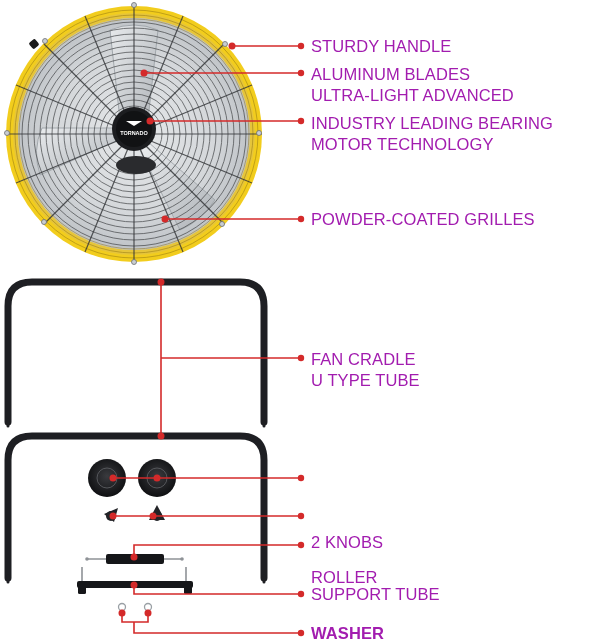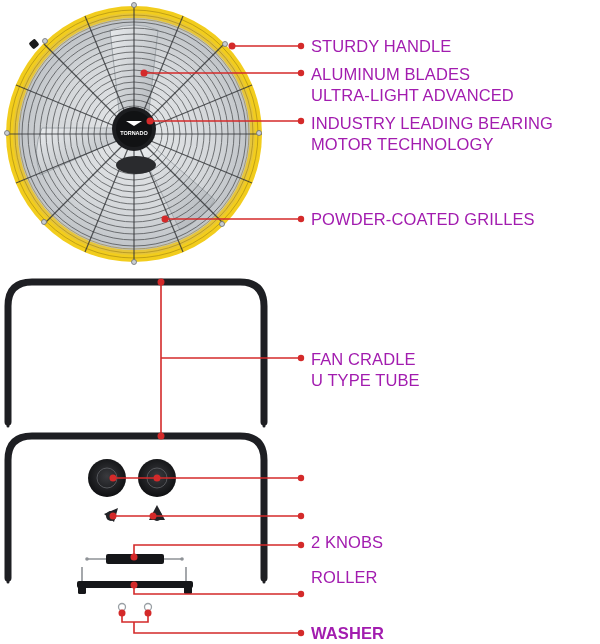--- a/index.html
+++ b/index.html
@@ -225,17 +225,20 @@
   <div class="label" style="top:349px;">
     <div>FAN CRADLE</div>
     <div>U TYPE TUBE</div>
   </div>
   <div class="label" style="top:506px;margin-top:26px;">
     <div>2 KNOBS</div>
   </div>
   <div class="label" style="top:535px;margin-top:32px;">
     <div>ROLLER</div>
   </div>
+  <div class="label" style="top:584px;">
+    <div>SUPPORT TUBE</div>
+  </div>
   <div class="label" style="top:623px;font-weight:bold;">
     <div>WASHER</div>
   </div>
 
 </div>
 
 </body></html>

